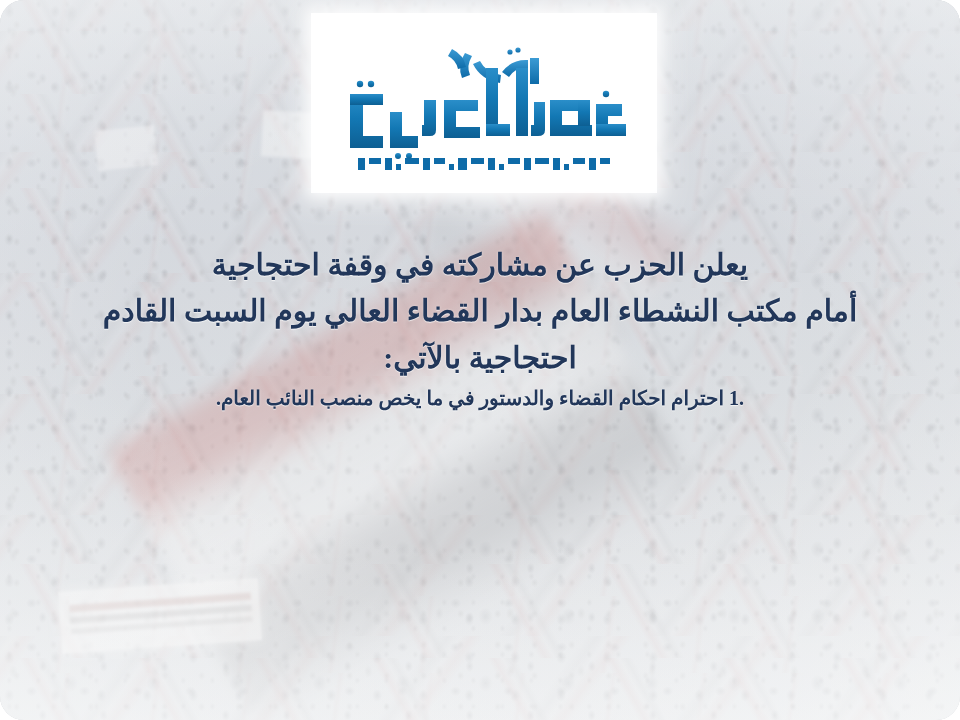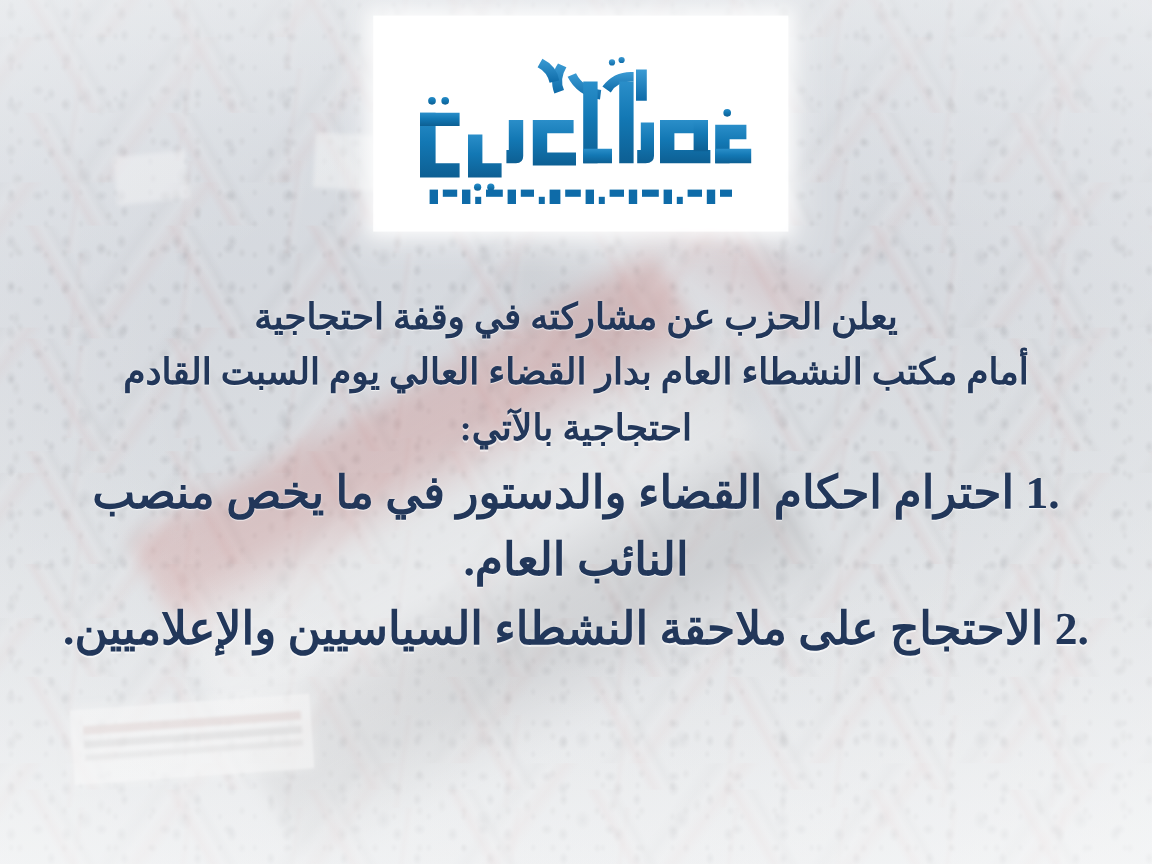--- a/index.html
+++ b/index.html
@@ -13,20 +13,21 @@
     overflow: hidden;
     font-family: "Liberation Sans", sans-serif;
   }
 
   #poster {
     position: relative;
     width: 960px;
     height: 720px;
     overflow: hidden;
     background: #d2d6da;
+    border-radius: 24px;
   }
 
   
   .bg-layer {
     position: absolute;
     inset: 0;
     pointer-events: none;
   }
 
   
@@ -245,21 +246,21 @@
 
   #demands {
     list-style: none;
     margin: 4px 0 0 0;
     padding: 0;
     direction: rtl;
     text-align: center;
   }
   #demands li {
     margin: 0 0 3px 0;
-    font-size: 38px;
+    font-size: 20px;
     line-height: 1.46;
   }
   .num {
     unicode-bidi: isolate;
     direction: ltr;
   }
 </style>
 </head>
 <body>
 
@@ -369,21 +370,17 @@
 
     <p class="para">أمام مكتب النشطاء العام بدار القضاء العالي يوم السبت القادم</p>
 
     <p class="para">احتجاجية بالآتي:</p>
 
     <ol id="demands">
       <li>
         <span class="num">1.</span>
         <span>احترام احكام القضاء والدستور في ما يخص منصب النائب العام.</span>
       </li>
-      <li>
-        <span class="num">2.</span>
-        <span>الاحتجاج على ملاحقة النشطاء السياسيين والإعلاميين.</span>
-      </li>
     </ol>
 
   </div>
 
 </div>
 
 </body></html>

